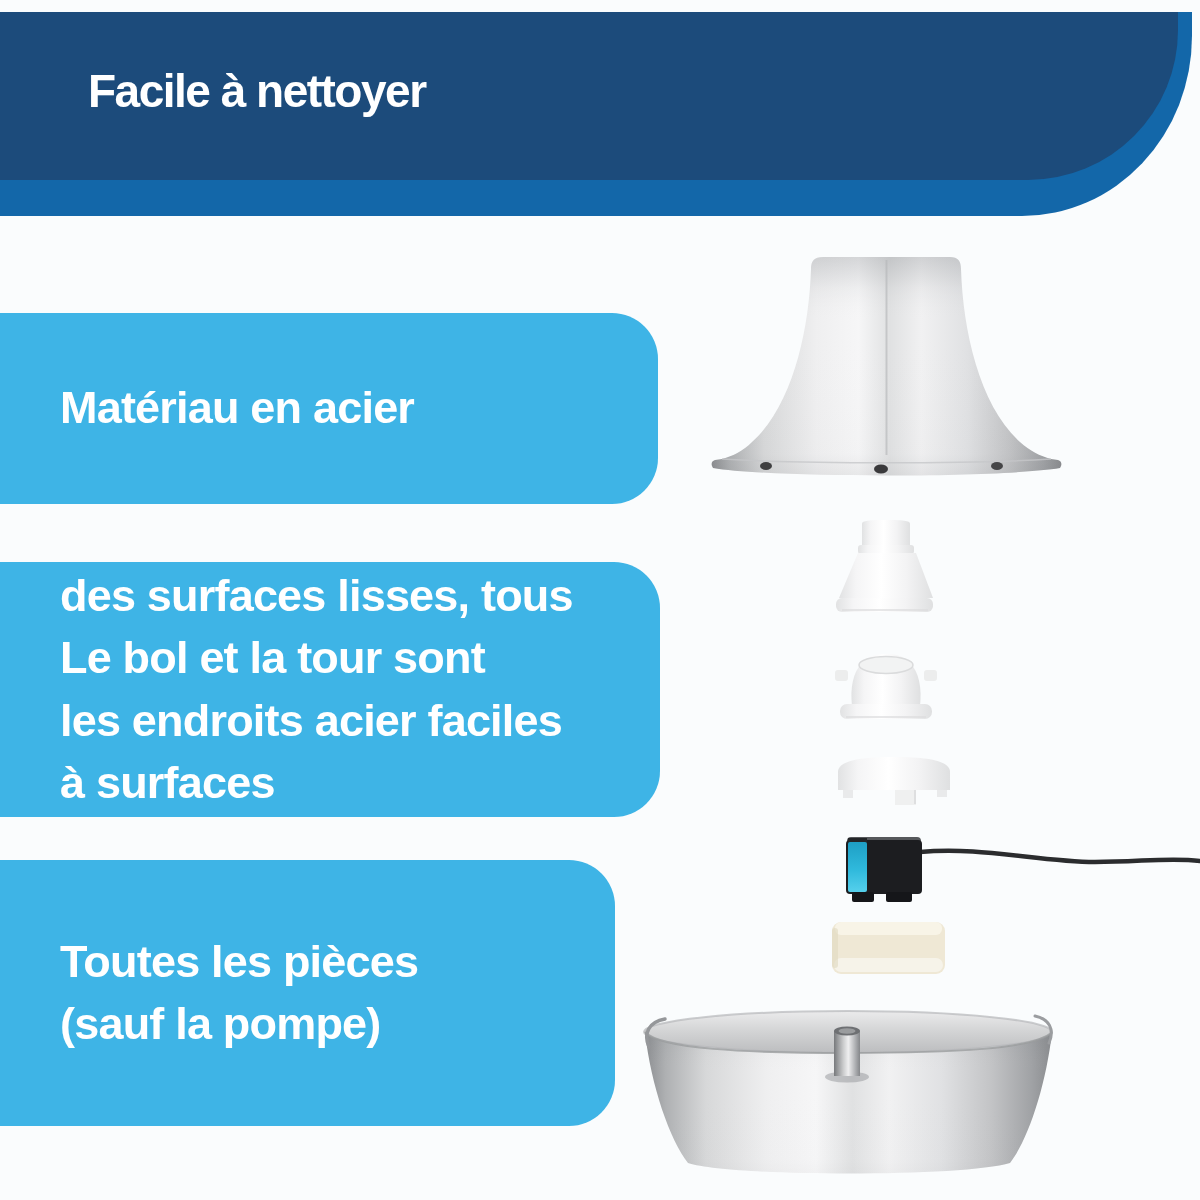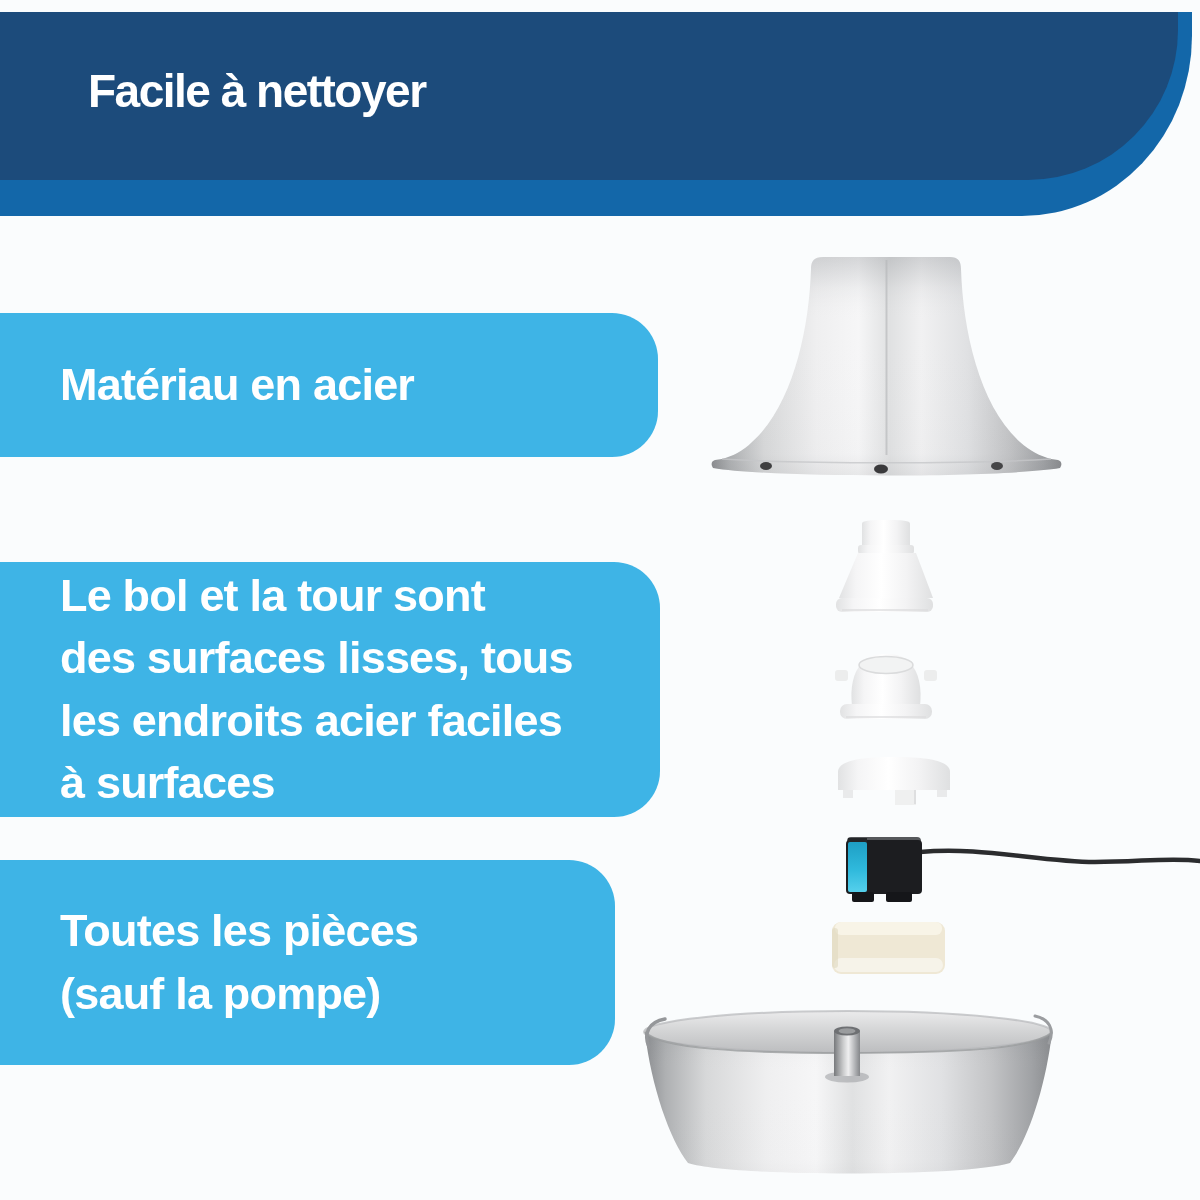--- a/index.html
+++ b/index.html
@@ -31,43 +31,43 @@
   .callout{
     position:absolute;left:0;display:flex;flex-direction:column;justify-content:center;
     background:var(--callout_blue,#3eb4e6);
     border-radius:0 46px 46px 0;
     padding-left:60px;box-sizing:border-box;
     color:var(--text_white,#ffffff);
   }
   .callout .cl{
     font-size:45px;line-height:1.38;font-weight:700;letter-spacing:-0.8px;white-space:nowrap;
   }
-  .c1{top:313px;width:658px;height:144px;gap:31px;}
+  .c1{top:313px;width:658px;height:191px;gap:31px;}
   .c2{top:562px;width:660px;height:255px;}
-  .c3{top:860px;width:615px;height:205px;}
+  .c3{top:860px;width:615px;height:266px;}
 
   
   .art{position:absolute;left:0;top:0;}
 </style>
 </head>
 <body>
 
 <div class="stage">
 
   <div class="header-band"></div>
   <div class="header-navy"></div>
   <h1 class="title">Facile à nettoyer</h1>
 
   <div class="callout c1">
     <div class="cl">Matériau en acier</div>
   </div>
 
   <div class="callout c2">
+    <div class="cl">des surfaces lisses, tous</div>
     <div class="cl">Le bol et la tour sont</div>
-    <div class="cl">des surfaces lisses, tous</div>
     <div class="cl">les endroits acier faciles</div>
     <div class="cl">à surfaces</div>
   </div>
 
   <div class="callout c3">
     <div class="cl">Toutes les pièces</div>
     <div class="cl">(sauf la pompe)</div>
   </div>
 
   <svg class="art" width="1200" height="1200" viewBox="0 0 1200 1200" xmlns="http://www.w3.org/2000/svg">

